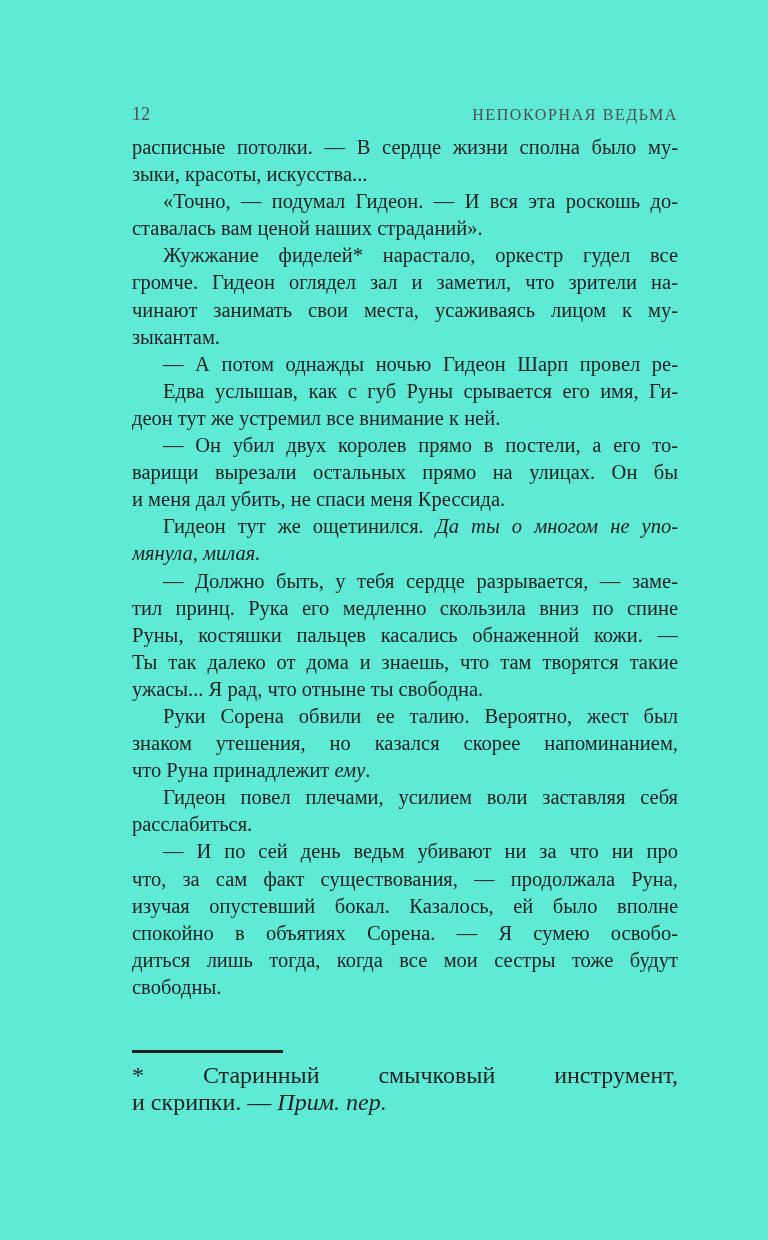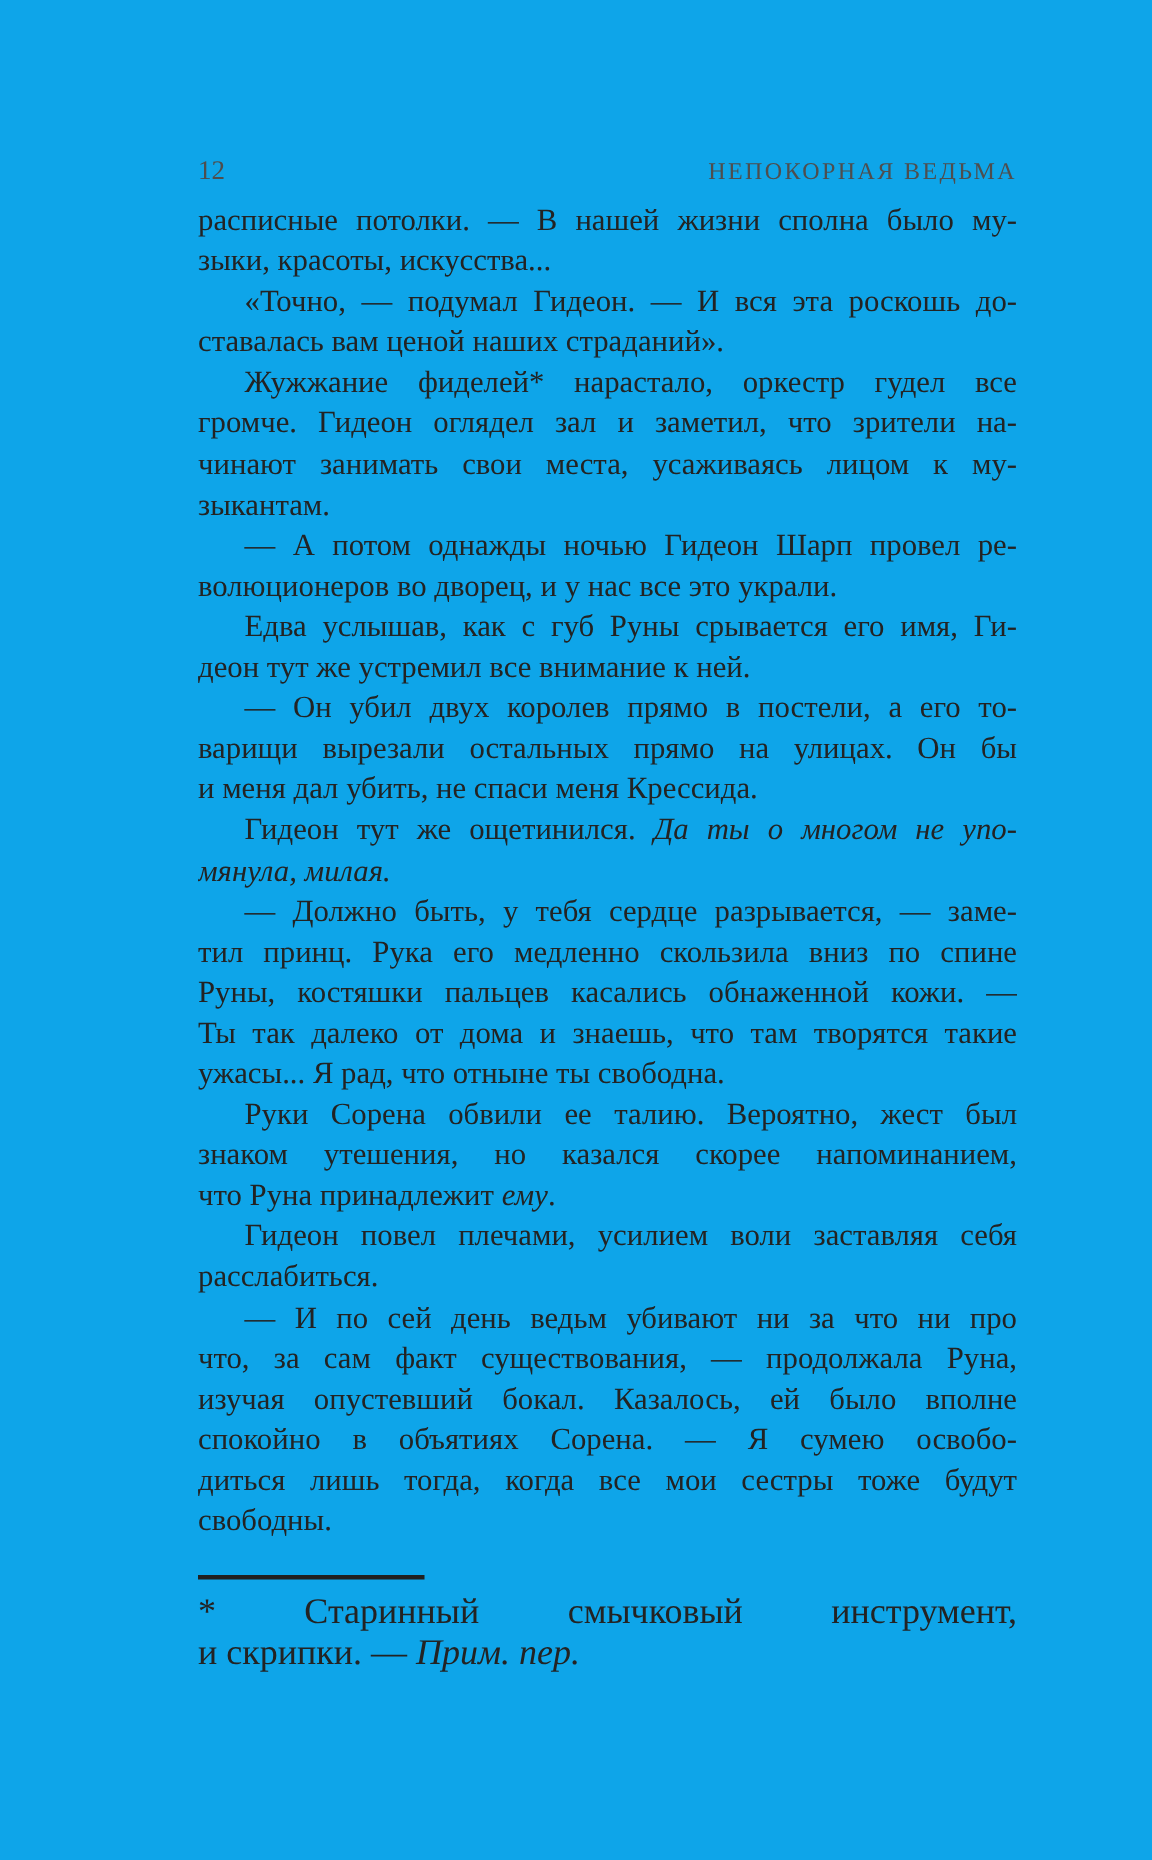--- a/index.html
+++ b/index.html
@@ -4,21 +4,21 @@
 <style>
   html, body {
     margin: 0;
     padding: 0;
     background: #ffffff;
   }
   .page {
     position: relative;
     width: 768px;
     height: 1240px;
-    background: #0ea5e9;
+    background: #5eead4;
     font-family: "Liberation Serif", "DejaVu Serif", serif;
     overflow: hidden;
   }
   .running-header {
     position: absolute;
     left: 132px;
     top: 78px;
     width: 546px;
     display: flex;
     justify-content: space-between;
@@ -93,36 +93,35 @@
 
 <div class="page">
 
   <div class="running-header">
     <span class="page-number">12</span>
     <span class="running-title">НЕПОКОРНАЯ ВЕДЬМА</span>
   </div>
 
   <div class="body-text">
       <div>
-        <div class="line"><span>расписные потолки. — В нашей жизни сполна было му-</span></div>
+        <div class="line"><span>расписные потолки. — В сердце жизни сполна было му-</span></div>
         <div class="line line-last"><span>зыки, красоты, искусства...</span></div>
       </div>
       <div>
         <div class="line indent"><span>«Точно, — подумал Гидеон. — И вся эта роскошь до-</span></div>
         <div class="line line-last"><span>ставалась вам ценой наших страданий».</span></div>
       </div>
       <div>
         <div class="line indent"><span>Жужжание фиделей* нарастало, оркестр гудел все</span></div>
         <div class="line"><span>громче. Гидеон оглядел зал и заметил, что зрители на-</span></div>
         <div class="line"><span>чинают занимать свои места, усаживаясь лицом к му-</span></div>
         <div class="line line-last"><span>зыкантам.</span></div>
       </div>
       <div>
         <div class="line indent"><span>— А потом однажды ночью Гидеон Шарп провел ре-</span></div>
-        <div class="line line-last"><span>волюционеров во дворец, и у нас все это украли.</span></div>
       </div>
       <div>
         <div class="line indent"><span>Едва услышав, как с губ Руны срывается его имя, Ги-</span></div>
         <div class="line line-last"><span>деон тут же устремил все внимание к ней.</span></div>
       </div>
       <div>
         <div class="line indent"><span>— Он убил двух королев прямо в постели, а его то-</span></div>
         <div class="line"><span>варищи вырезали остальных прямо на улицах. Он бы</span></div>
         <div class="line line-last"><span>и меня дал убить, не спаси меня Крессида.</span></div>
       </div>

